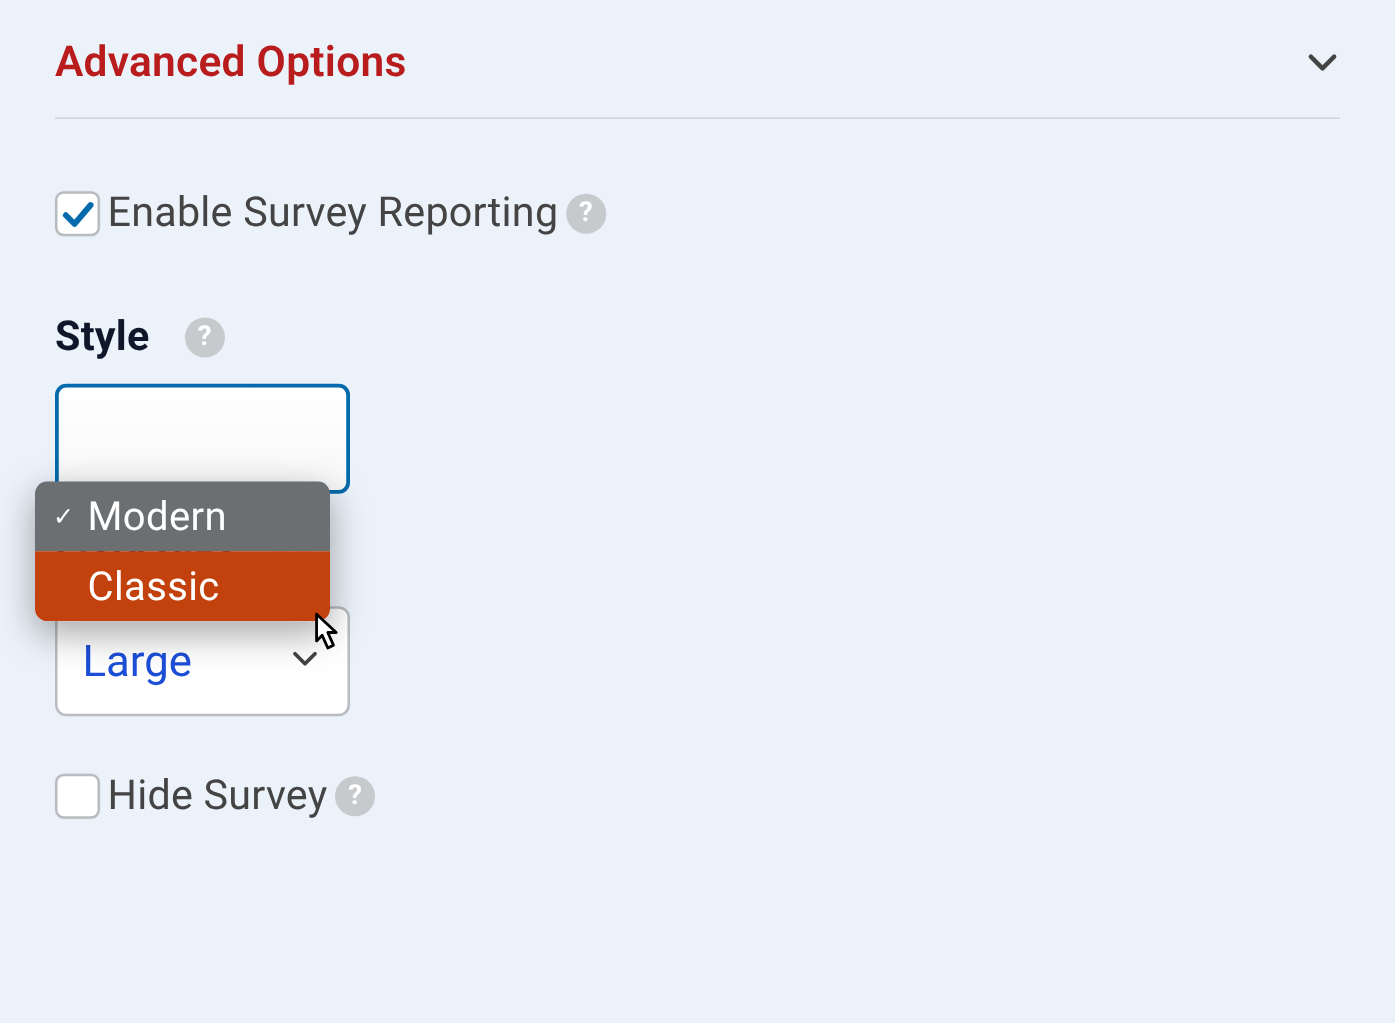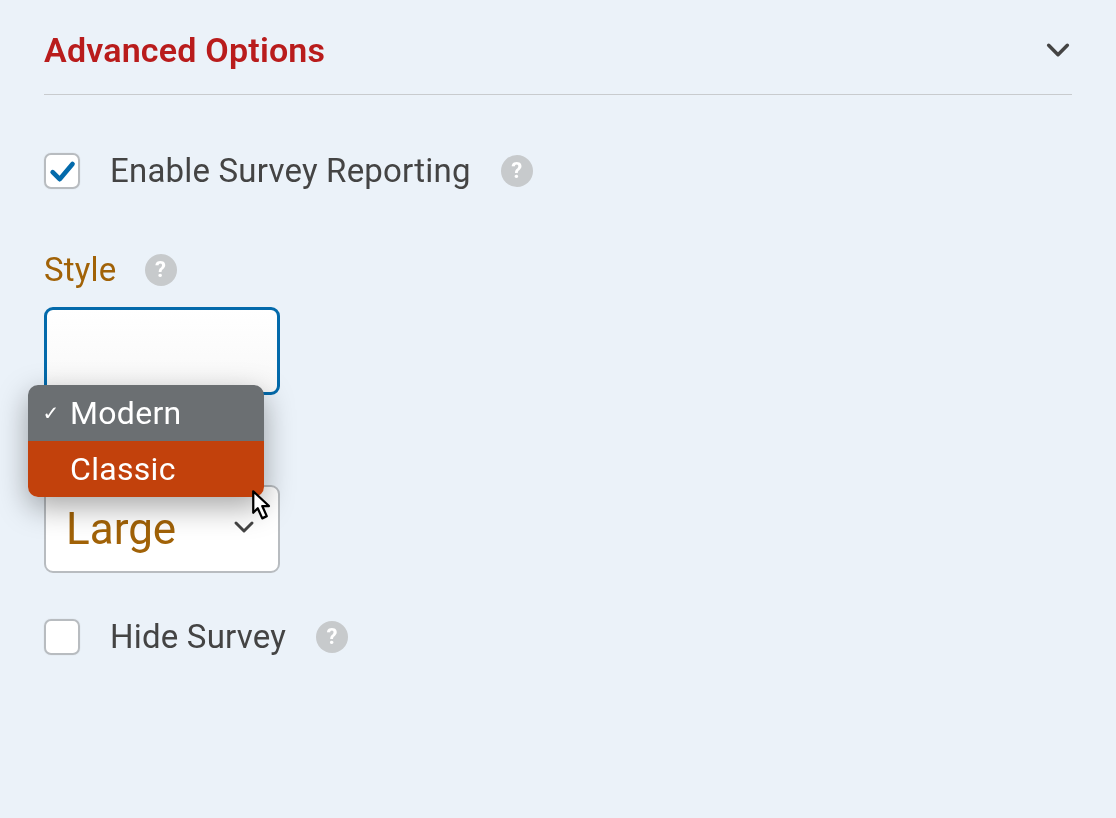--- a/index.html
+++ b/index.html
@@ -38,21 +38,21 @@
   }
 
   .chevron-down {
     width: 28px;
     height: 28px;
   }
 
   .row {
     display: flex;
     align-items: center;
-    gap: 30px;
+    gap: 6px;
     margin-top: 56px;
   }
 
   .checkbox {
     width: 36px;
     height: 36px;
     border: 2px solid #b8bcc0;
     border-radius: 7px;
     background: #fff;
     display: flex;
@@ -97,22 +97,22 @@
 
   .field-label-row {
     display: flex;
     align-items: center;
     gap: 28px;
     margin-bottom: 18px;
   }
 
   .field-label {
     font-size: 33px;
-    color: #a16207;
-    font-weight: 400;
+    color: #0f172a;
+    font-weight: 700;
     letter-spacing: 0.2px;
   }
 
   .select {
     width: 236px;
     height: 88px;
     border: 3px solid #036aab;
     border-radius: 9px;
     background: linear-gradient(#fff, #f8f8f8);
     display: flex;
@@ -190,22 +190,22 @@
     border: 2px solid #b8bcc0;
     border-radius: 9px;
     background: #fff;
     display: flex;
     align-items: center;
     padding: 0 20px;
     position: relative;
   }
 
   .select-value {
-    font-size: 44px;
-    color: #a16207;
+    font-size: 35px;
+    color: #1d4ed8;
   }
 
   .select-chevron {
     position: absolute;
     right: 22px;
     top: 50%;
     transform: translateY(-50%);
   }
 
   .hide-label-row {

